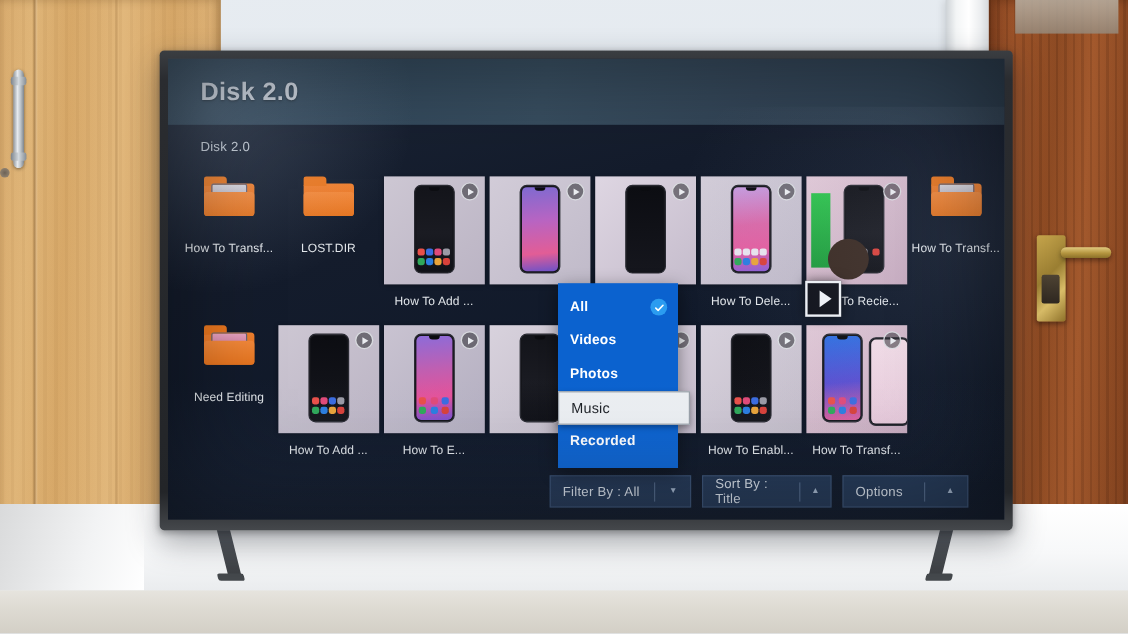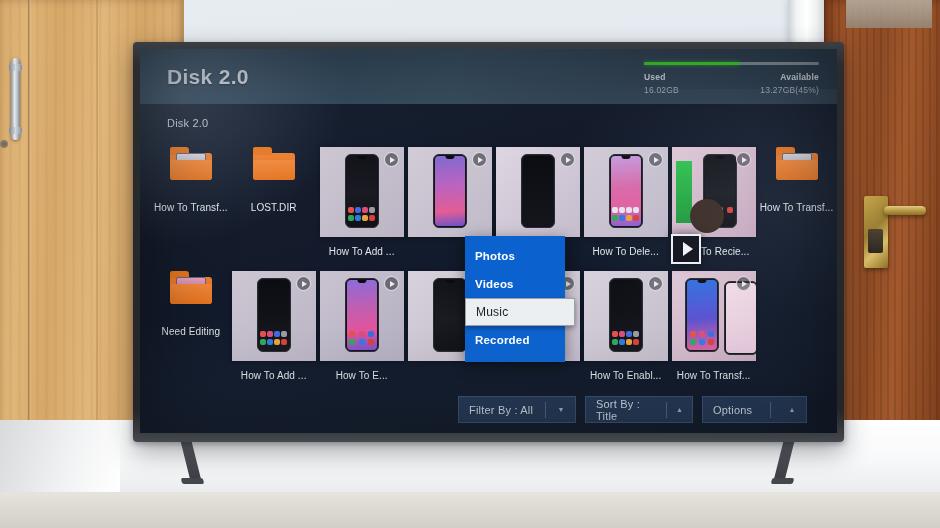--- a/index.html
+++ b/index.html
@@ -370,35 +370,20 @@
   <div class="leg r">
       <div class="leg-foot"></div>
     </div>
 </div>
 
 <div class="tv">
   <div class="screen">
 
     <div class="header">
       <div class="disk-title">Disk 2.0</div>
-      <div class="storage">
-        <div class="storage-bar" style="background: rgb(126, 139, 150);">
-          <div class="storage-fill" style="width: 55%; background: rgb(62, 201, 47);"></div>
-        </div>
-        <div class="storage-row">
-          <div class="storage-col left">
-            <div class="storage-label">Used</div>
-            <div class="storage-val">16.02GB</div>
-          </div>
-          <div class="storage-col right">
-            <div class="storage-label">Available</div>
-            <div class="storage-val">13.27GB(45%)</div>
-          </div>
-        </div>
-      </div>
     </div>
 
     <div class="breadcrumb">Disk 2.0</div>
 
     <div class="grid">
 
       <div class="cell folder-cell">
         <div class="folder-icon">
           <div class="folder-back"></div>
             <div class="folder-tab"></div>
@@ -674,24 +659,32 @@
       </div>
 
     </div>
 
     <div class="focus-marker">
       <div class="tri"></div>
     </div>
 
     <div class="dropdown" style="background: rgb(11, 98, 207);">
       <div class="dd-item">
-        <span>Photos</span>
+        <span>All</span>
+        <span class="dd-check" style="background: rgb(43, 156, 240);">
+          <svg width="9" height="9" viewBox="0 0 12 12">
+              <path d="M2 6.3 L4.6 8.8 L10 3.2" fill="none" stroke="#ffffff" stroke-width="1.8" stroke-linecap="round" stroke-linejoin="round"></path>
+            </svg>
+        </span>
       </div>
       <div class="dd-item">
         <span>Videos</span>
+      </div>
+      <div class="dd-item">
+        <span>Photos</span>
       </div>
       <div class="dd-item selected" style="background: rgb(236, 239, 242);">
         <span>Music</span>
       </div>
       <div class="dd-item">
         <span>Recorded</span>
       </div>
     </div>
 
     <div class="bottombar">

